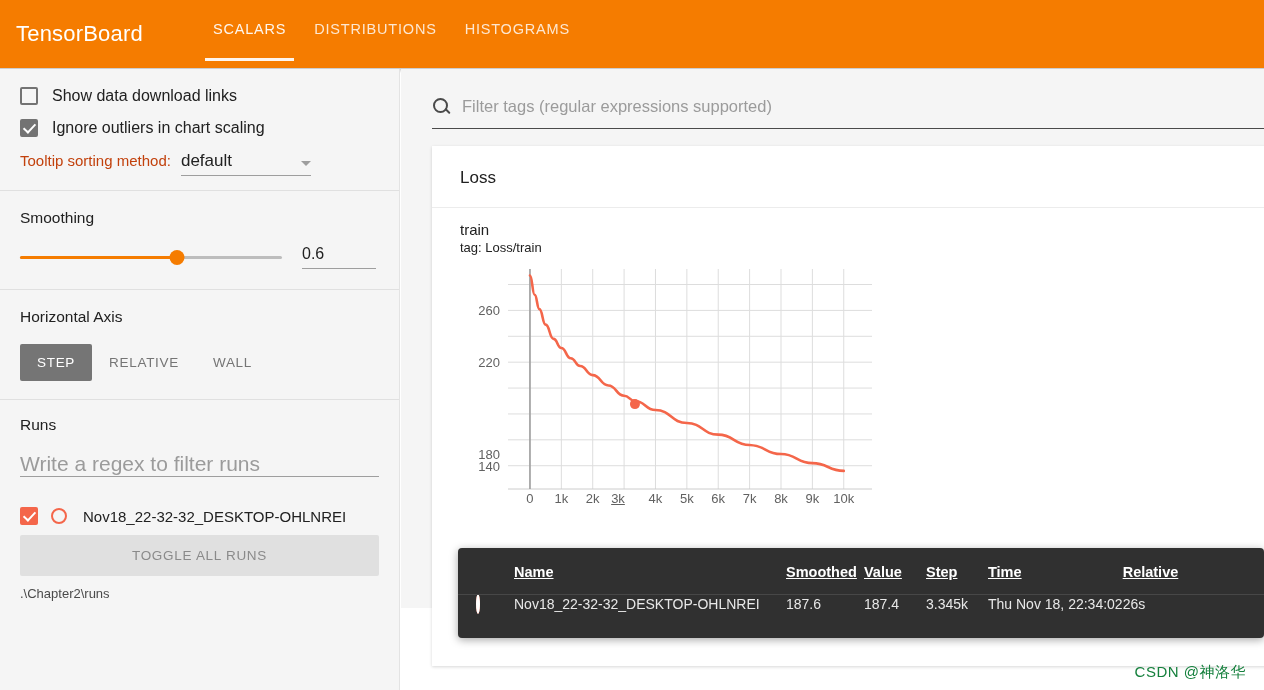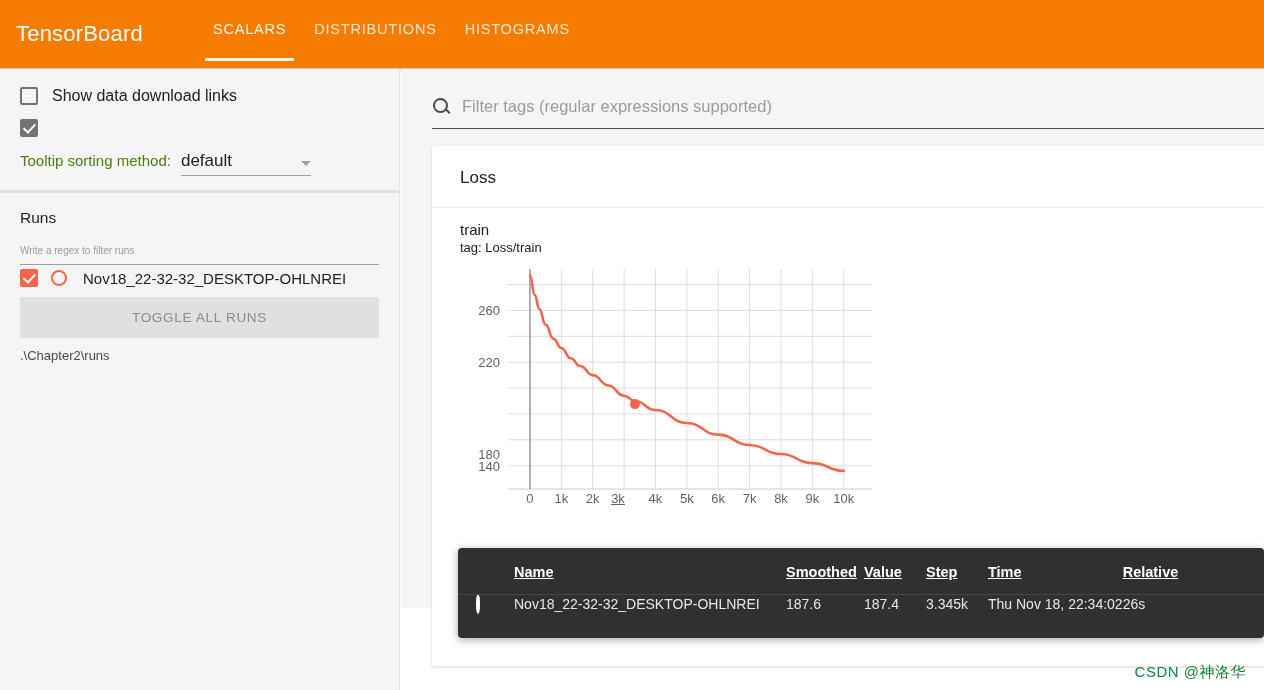--- a/index.html
+++ b/index.html
@@ -53,21 +53,21 @@
   }
   .cbox.checked { background: #737373; border-color: #737373; }
   .cbox.checked::after {
     content: ""; position: absolute; left: 4px; top: 0px;
     width: 5px; height: 10px; border: solid #ffffff;
     border-width: 0 2px 2px 0; transform: rotate(43deg);
   }
   .check-label { font-size: 16px; color: #212121; margin-left: 14px; }
 
   .tooltip-sort { display: flex; align-items: baseline; margin-top: 6px; }
-  .ts-label { font-size: 15px; color: #4d7c0f; }
+  .ts-label { font-size: 15px; color: #c2410c; }
   .ts-select {
     margin-left: 10px; width: 130px; position: relative;
     border-bottom: 1px solid #9e9e9e; padding-bottom: 4px;
     display: flex; align-items: baseline; justify-content: space-between;
     cursor: pointer;
   }
   .ts-value { font-size: 17px; color: #212121; }
   .caret {
     width: 0; height: 0; border-left: 5px solid transparent;
     border-right: 5px solid transparent; border-top: 5px solid #9e9e9e;
@@ -93,22 +93,22 @@
   }
 
   .axis-btns { display: flex; align-items: center; }
   .axis-btn {
     font-size: 13.5px; letter-spacing: .7px; color: #757575;
     padding: 11px 17px; cursor: pointer; border-radius: 2px;
   }
   .axis-btn.active { background: #757575; color: #ffffff; }
 
   .runs-filter {
-    font-size: 10px; color: #9b9b9b; border-bottom: 1px solid #9e9e9e;
-    padding-bottom: 8px; margin-bottom: 4px; cursor: text;
+    font-size: 21px; color: #9b9b9b; border-bottom: 1px solid #9e9e9e;
+    margin-bottom: 30px; cursor: text;
   }
   .run-row { display: flex; align-items: center; margin-bottom: 10px; cursor: pointer; }
   .run-cbox {
     width: 18px; height: 18px; border-radius: 2px; background: #f4664a;
     flex: none; position: relative;
   }
   .run-cbox::after {
     content: ""; position: absolute; left: 6px; top: 2px;
     width: 5px; height: 10px; border: solid #ffffff;
     border-width: 0 2px 2px 0; transform: rotate(43deg);
@@ -208,33 +208,53 @@
 
   <div class="sidebar">
 
     <div class="sb-section" style="padding-top:18px;">
       <div class="check-row">
         <span class="cbox"></span>
         <span class="check-label">Show data download links</span>
       </div>
       <div class="check-row">
         <span class="cbox checked"></span>
+        <span class="check-label">Ignore outliers in chart scaling</span>
       </div>
       <div class="tooltip-sort">
         <span class="ts-label">Tooltip sorting method:</span>
         <span class="ts-select">
           <span class="ts-value">default</span>
           <span class="caret"></span>
         </span>
       </div>
     </div>
     <div class="sb-divider"></div>
 
+    <div class="sb-section" style="padding-top:18px;padding-bottom:20px;">
+      <div class="sb-head">Smoothing</div>
+      <div class="slider-row">
+        <span class="slider">
+          <span class="track"></span>
+          <span class="track-fill"></span>
+          <span class="thumb"></span>
+        </span>
+        <span class="smooth-val">0.6</span>
+      </div>
+    </div>
     <div class="sb-divider"></div>
 
+    <div class="sb-section" style="padding-top:18px;padding-bottom:18px;">
+      <div class="sb-head">Horizontal Axis</div>
+      <div class="axis-btns">
+        <span class="axis-btn active">STEP</span>
+        <span class="axis-btn">RELATIVE</span>
+        <span class="axis-btn">WALL</span>
+      </div>
+    </div>
     <div class="sb-divider"></div>
 
     <div class="sb-section" style="padding-top:16px;">
       <div class="sb-head">Runs</div>
       <div class="runs-filter">Write a regex to filter runs</div>
       <div class="run-row">
         <span class="run-cbox"></span>
         <span class="run-dot"></span>
         <span class="run-name">Nov18_22-32-32_DESKTOP-OHLNREI</span>
       </div>

